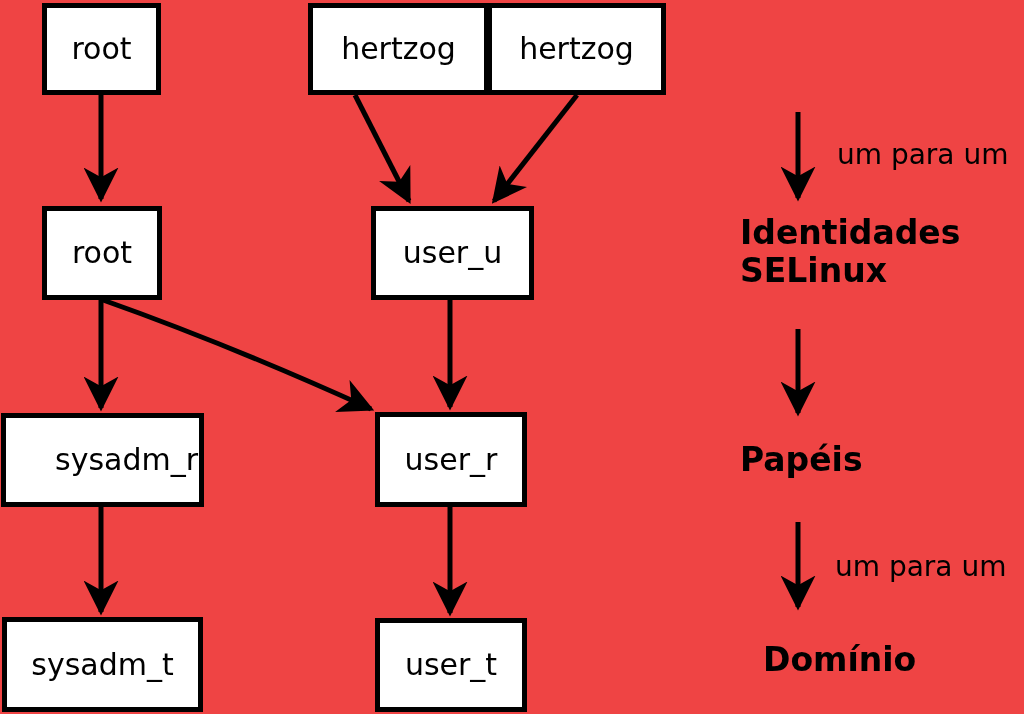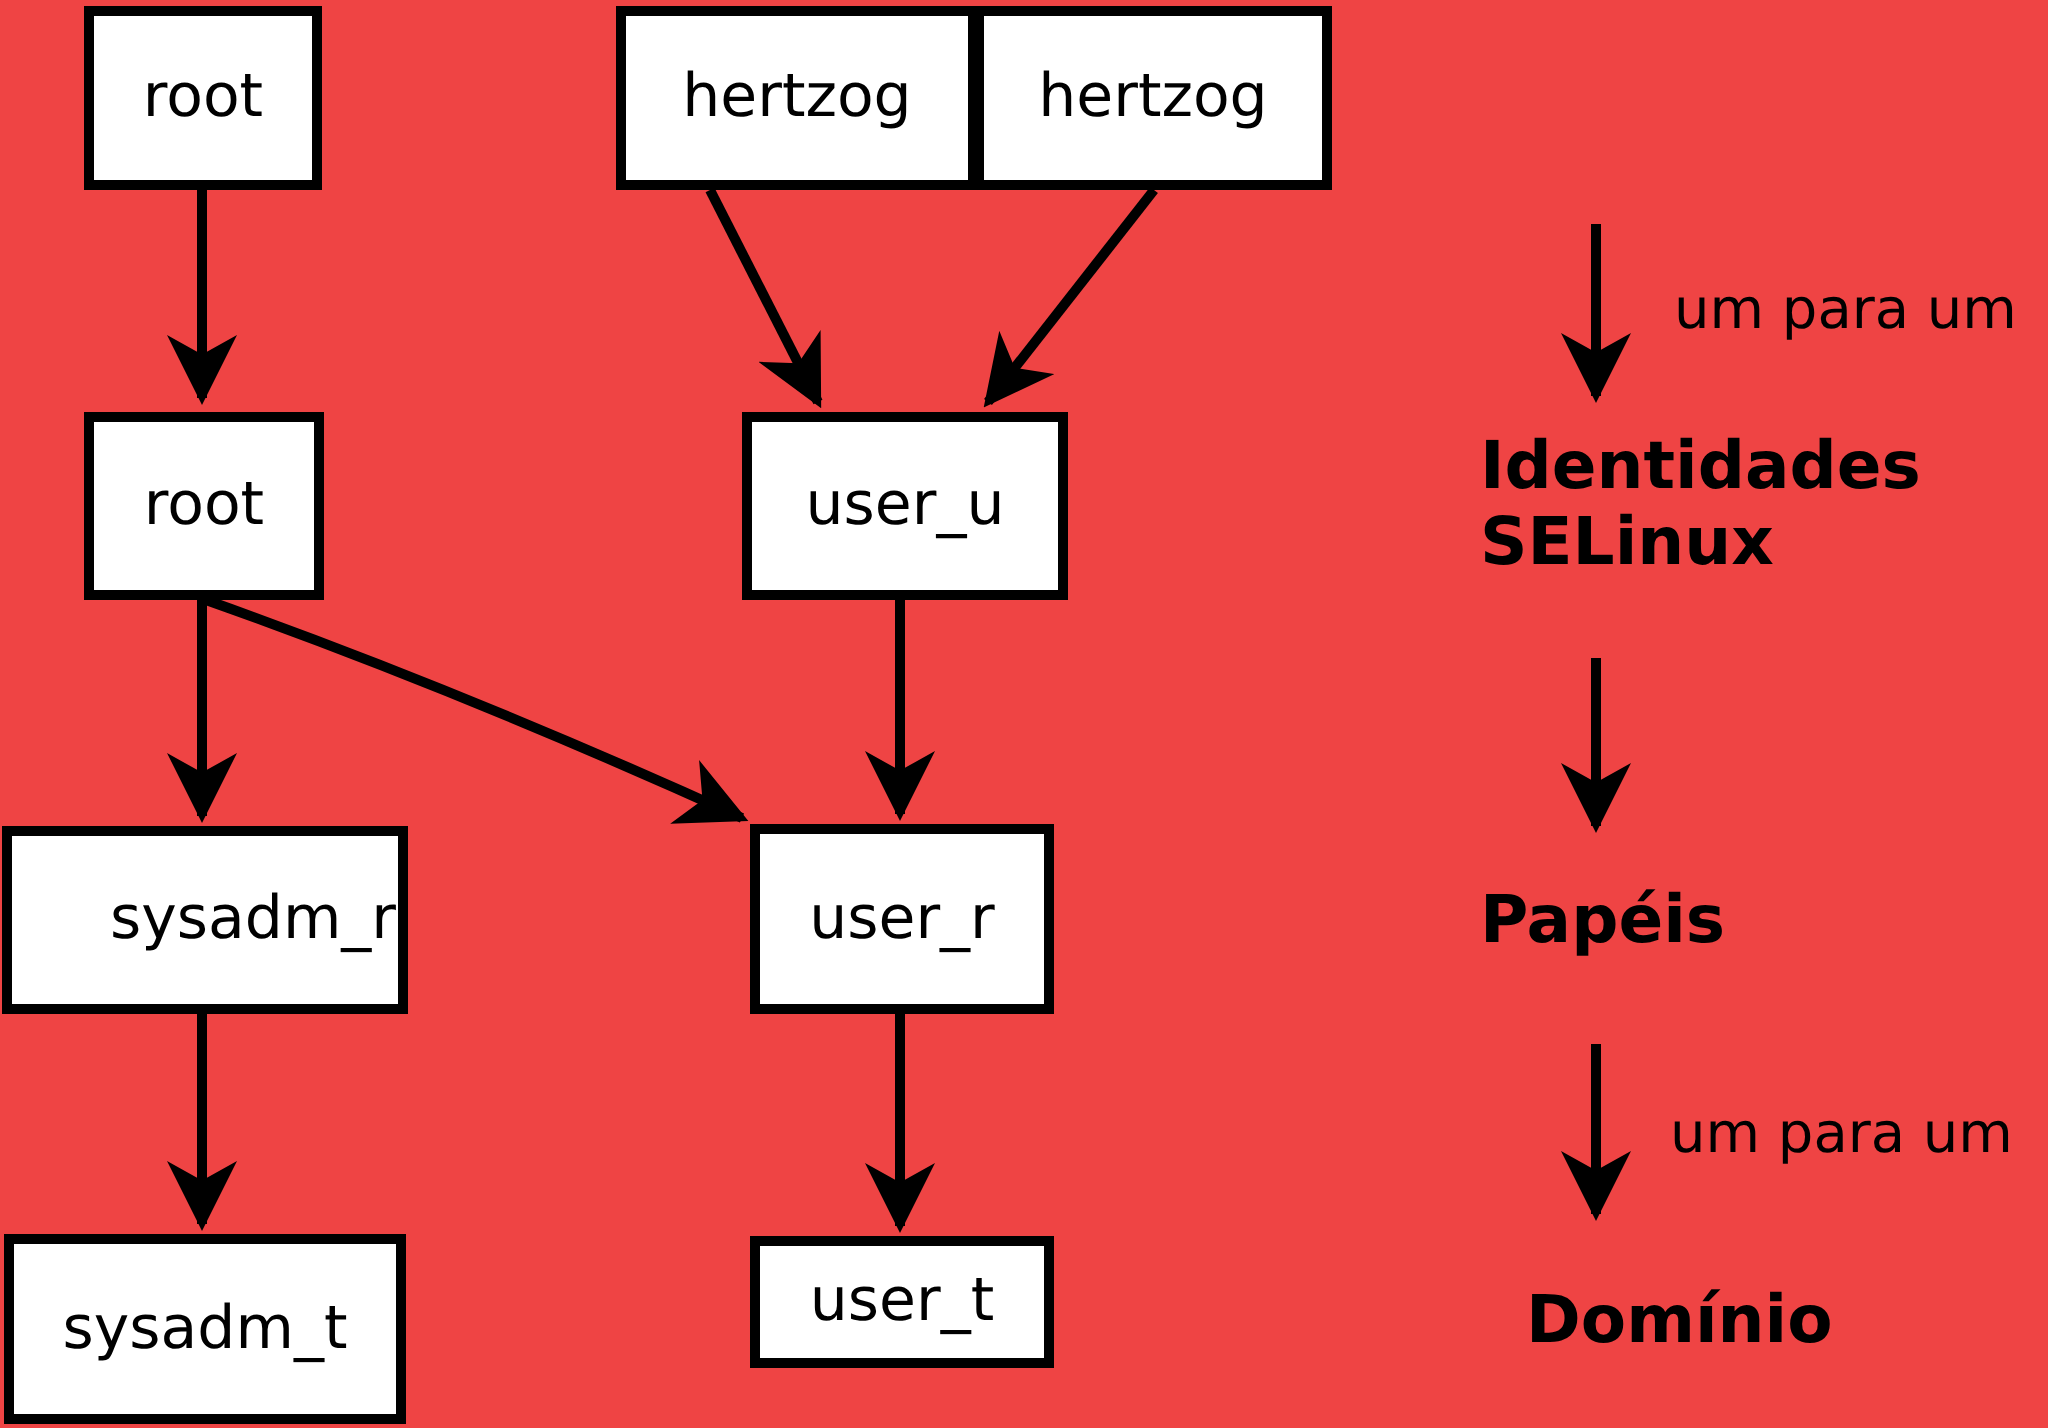--- a/index.html
+++ b/index.html
@@ -29,21 +29,21 @@
     white-space: nowrap;
   }
   .n-root-unix    { left: 42px;  top: 3px;   width: 119px; height: 92px; }
   .n-hertzog      { left: 265px; top: 3px;   width: 181px; height: 92px; margin-left: 43px; }
   .n-lolando      { left: 487px; top: 3px;   width: 179px; height: 92px; }
   .n-root-selinux { left: 42px;  top: 206px; width: 120px; height: 94px; }
   .n-user-u       { left: 371px; top: 206px; width: 163px; height: 94px; }
   .n-sysadm-r     { left: 1px;   top: 413px; width: 203px; height: 94px; padding-left: 48px; }
   .n-user-r       { left: 375px; top: 412px; width: 152px; height: 95px; }
   .n-sysadm-t     { left: 2px;   top: 617px; width: 201px; height: 95px; }
-  .n-user-t       { left: 375px; top: 618px; width: 152px; height: 66px; }
+  .n-user-t       { left: 375px; top: 618px; width: 152px; height: 94px; }
 
   .legend-title {
     position: absolute;
     font-weight: bold;
     font-size: 33px;
     line-height: 38px;
     white-space: nowrap;
   }
   .legend-map {
     position: absolute;

